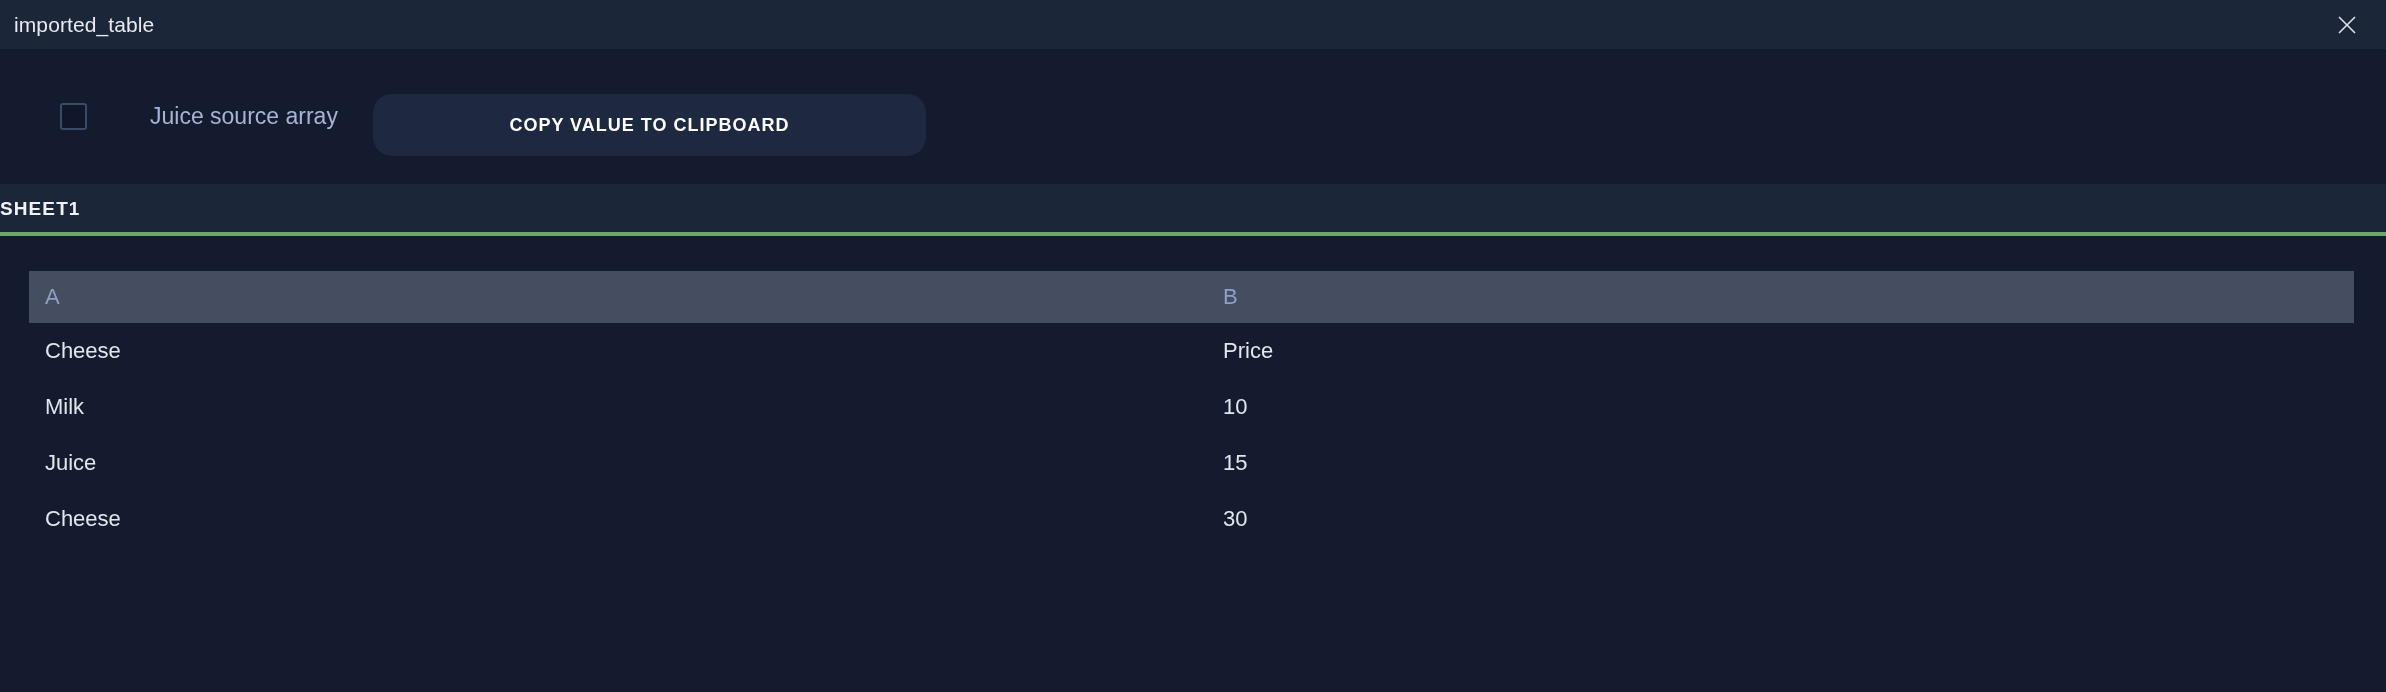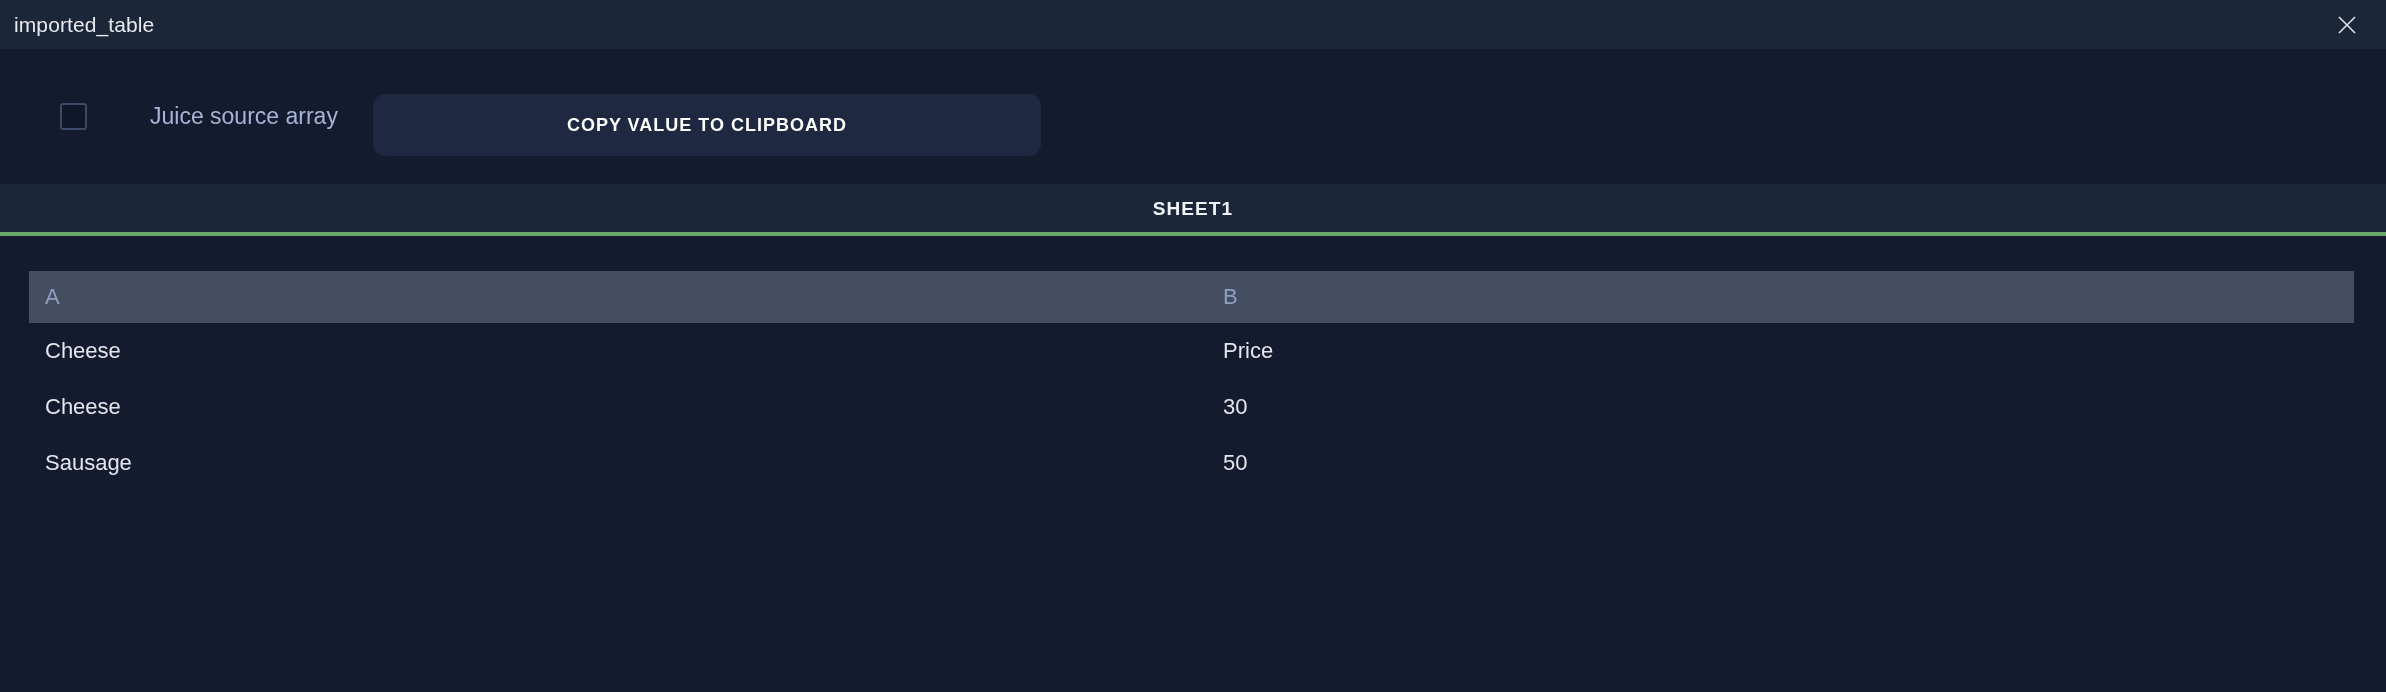--- a/index.html
+++ b/index.html
@@ -73,45 +73,45 @@
   }
   .checkbox-label {
     margin-left: 62px;
     color: #a8b4d4;
     font-size: 23px;
     line-height: 1;
     white-space: nowrap;
   }
   .copy-btn {
     margin-left: 35px;
-    width: 668px;
+    width: 553px;
     height: 62px;
     background: #1e2840;
     border: none;
-    border-radius: 12px;
+    border-radius: 19px;
     color: #ffffff;
     font-family: "Liberation Sans", sans-serif;
     font-size: 18px;
     font-weight: bold;
     letter-spacing: 1.0px;
     cursor: pointer;
     display: flex;
     align-items: center;
     justify-content: center;
     padding: 0;
     margin-top: 17px;
   }
 
   
   .sheetbar {
     height: 48px;
     background: #1c2639;
     display: flex;
     align-items: center;
-    justify-content: center;
+    justify-content: flex-start;
     position: relative;
   }
   .sheet-tab {
     color: #f0f2f7;
     font-size: 19px;
     font-weight: bold;
     letter-spacing: 1.1px;
     cursor: pointer;
     line-height: 1;
   }
@@ -190,22 +190,26 @@
         <th class="col-a">A</th>
         <th class="col-b">B</th>
       </tr>
     </thead>
     <tbody>
       <tr>
         <td>Cheese</td>
         <td>Price</td>
       </tr>
       <tr>
+        <td>Milk</td>
+        <td>10</td>
+      </tr>
+      <tr>
+        <td>Juice</td>
+        <td>15</td>
+      </tr>
+      <tr>
         <td>Cheese</td>
         <td>30</td>
       </tr>
-      <tr>
-        <td>Sausage</td>
-        <td>50</td>
-      </tr>
     </tbody>
   </table>
 </div>
 
 </body></html>

